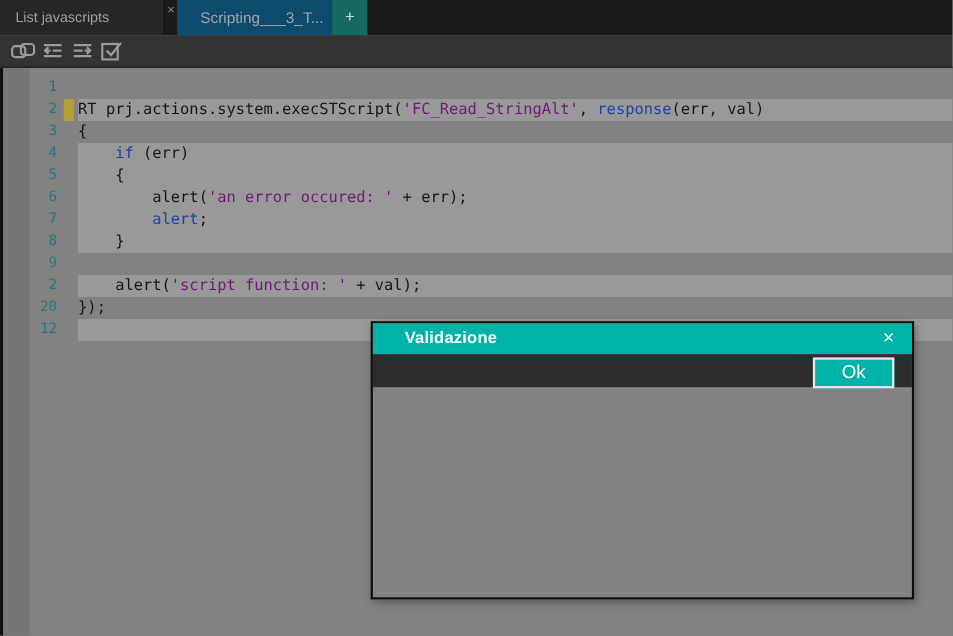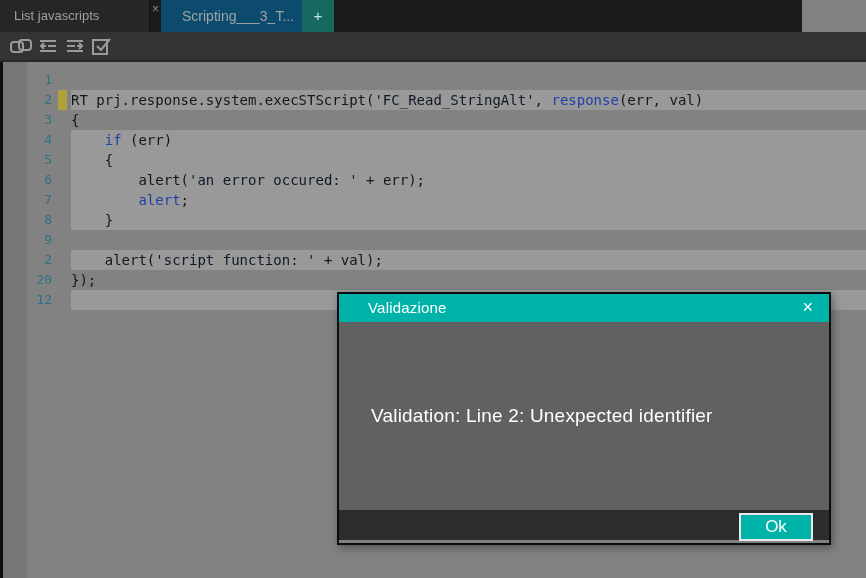--- a/index.html
+++ b/index.html
@@ -1,21 +1,21 @@
 <!DOCTYPE html>
 <html><head>
 <meta charset="utf-8">
 <style>
   * { margin:0; padding:0; box-sizing:border-box; }
   html,body { width:866px; height:578px; overflow:hidden; background:#828282;
               font-family:"Liberation Sans", sans-serif; }
   #screen { position:relative; width:866px; height:578px; }
 
   
-  .tabbar { position:absolute; left:0; top:0; width:802px; height:32px; background:#1b1b1b; }
+  .tabbar { position:absolute; left:0; top:0; width:866px; height:32px; background:#1b1b1b; }
   .tab-first { position:absolute; left:0; top:0; width:150px; height:32px; background:#262626;
                color:#9f9f9f; font-size:13px; line-height:32px; padding-left:14px;
                border-right:1px solid #111; cursor:default; }
   .tab-close-x { position:absolute; left:152px; top:2px; color:#8f8f8f; font-size:12px;
                  line-height:14px; cursor:default; }
   .tab-second { position:absolute; left:161px; top:0; width:141px; height:32px; background:#0c4a6e;
                 color:#a3a3a3; font-size:14px; line-height:32px; padding-left:21px; cursor:default; }
   .tab-plus { position:absolute; left:302px; top:0; width:32px; height:32px; background:#15695f;
               color:#c6e5e1; font-size:15px; text-align:center; line-height:31px; cursor:default; }
 
@@ -32,28 +32,28 @@
   .lines { position:absolute; left:0; top:8px; width:863px; }
   .code-row { display:flex; height:20px; }
   .ln { width:53px; flex:0 0 53px; text-align:right; padding-right:4px;
         font-family:"DejaVu Sans Mono", monospace; font-size:13px; line-height:20px; color:#2e7286; }
   .marker-col { width:15px; flex:0 0 15px; position:relative; }
   .marker { position:absolute; left:2px; top:0; width:9px; height:20px; background:#b2a038; }
   .code-text { flex:1; font-family:"DejaVu Sans Mono", monospace; font-size:14px; line-height:20px;
                white-space:pre; color:#161616; cursor:text; }
   .code-text.hl { background:#999999; }
   .tok-keyword { color:#1e41aa; }
-  .tok-string { color:#0f172a; }
+  .tok-string { color:#701a75; }
 
   
   .dialog { position:absolute; left:337px; top:292px; width:494px; height:253px;
             border:2px solid #0d0d0d; box-shadow:2px 3px 8px rgba(0,0,0,0.35); }
   .dlg-header { height:28px; background:#00b3a9; position:relative; }
   .dlg-title { position:absolute; left:29px; top:0; line-height:28px; color:#ffffff;
-               font-size:15px; font-weight:400; letter-spacing:0.2px; }
+               font-size:15px; font-weight:700; letter-spacing:0.2px; }
   .dlg-close { position:absolute; right:12px; top:0; line-height:27px; color:#ffffff;
                font-size:18px; font-weight:300; cursor:default; padding:0 4px; }
   .dlg-body { height:188px; background:#616161; display:flex; align-items:center; }
   .dlg-message { color:#ffffff; font-size:19px; padding-left:32px; letter-spacing:0.2px; }
   .dlg-footer { height:30px; background:#2d2d2d; position:relative; }
   .ok-btn { position:absolute; right:16px; top:3px; width:74px; height:28px; background:#00b3a9;
             border:2px solid #e9e9e9; color:#ffffff; font-size:17px; text-align:center;
             line-height:24px; font-family:"Liberation Sans", sans-serif; cursor:default; }
 </style>
 </head>
@@ -105,21 +105,21 @@
         <div class="code-row">
           <div class="ln">1</div>
           <div class="marker-col"></div>
           <div class="code-text"></div>
         </div>
         <div class="code-row">
           <div class="ln">2</div>
           <div class="marker-col">
             <div class="marker"></div>
           </div>
-          <div class="code-text hl"><span class="tok-plain">RT prj.response.system.execSTScript(</span><span class="tok-string">'FC_Read_StringAlt'</span><span class="tok-plain">, </span><span class="tok-keyword">response</span><span class="tok-plain">(err, val)</span></div>
+          <div class="code-text hl"><span class="tok-plain">RT prj.actions.system.execSTScript(</span><span class="tok-string">'FC_Read_StringAlt'</span><span class="tok-plain">, </span><span class="tok-keyword">response</span><span class="tok-plain">(err, val)</span></div>
         </div>
         <div class="code-row">
           <div class="ln">3</div>
           <div class="marker-col"></div>
           <div class="code-text"><span class="tok-plain">{</span></div>
         </div>
         <div class="code-row">
           <div class="ln">4</div>
           <div class="marker-col"></div>
           <div class="code-text hl"><span class="tok-plain">    </span><span class="tok-keyword">if</span><span class="tok-plain"> (err)</span></div>
@@ -165,21 +165,18 @@
           <div class="code-text hl"></div>
         </div>
       </div>
   </div>
 
   <div class="dialog">
     <div class="dlg-header">
       <span class="dlg-title">Validazione</span>
       <span class="dlg-close">×</span>
     </div>
-    <div class="dlg-body">
-      <div class="dlg-message">Validation: Line 2: Unexpected identifier</div>
-    </div>
     <div class="dlg-footer">
       <div class="ok-btn">Ok</div>
     </div>
   </div>
 
 </div>
 
 </body></html>

